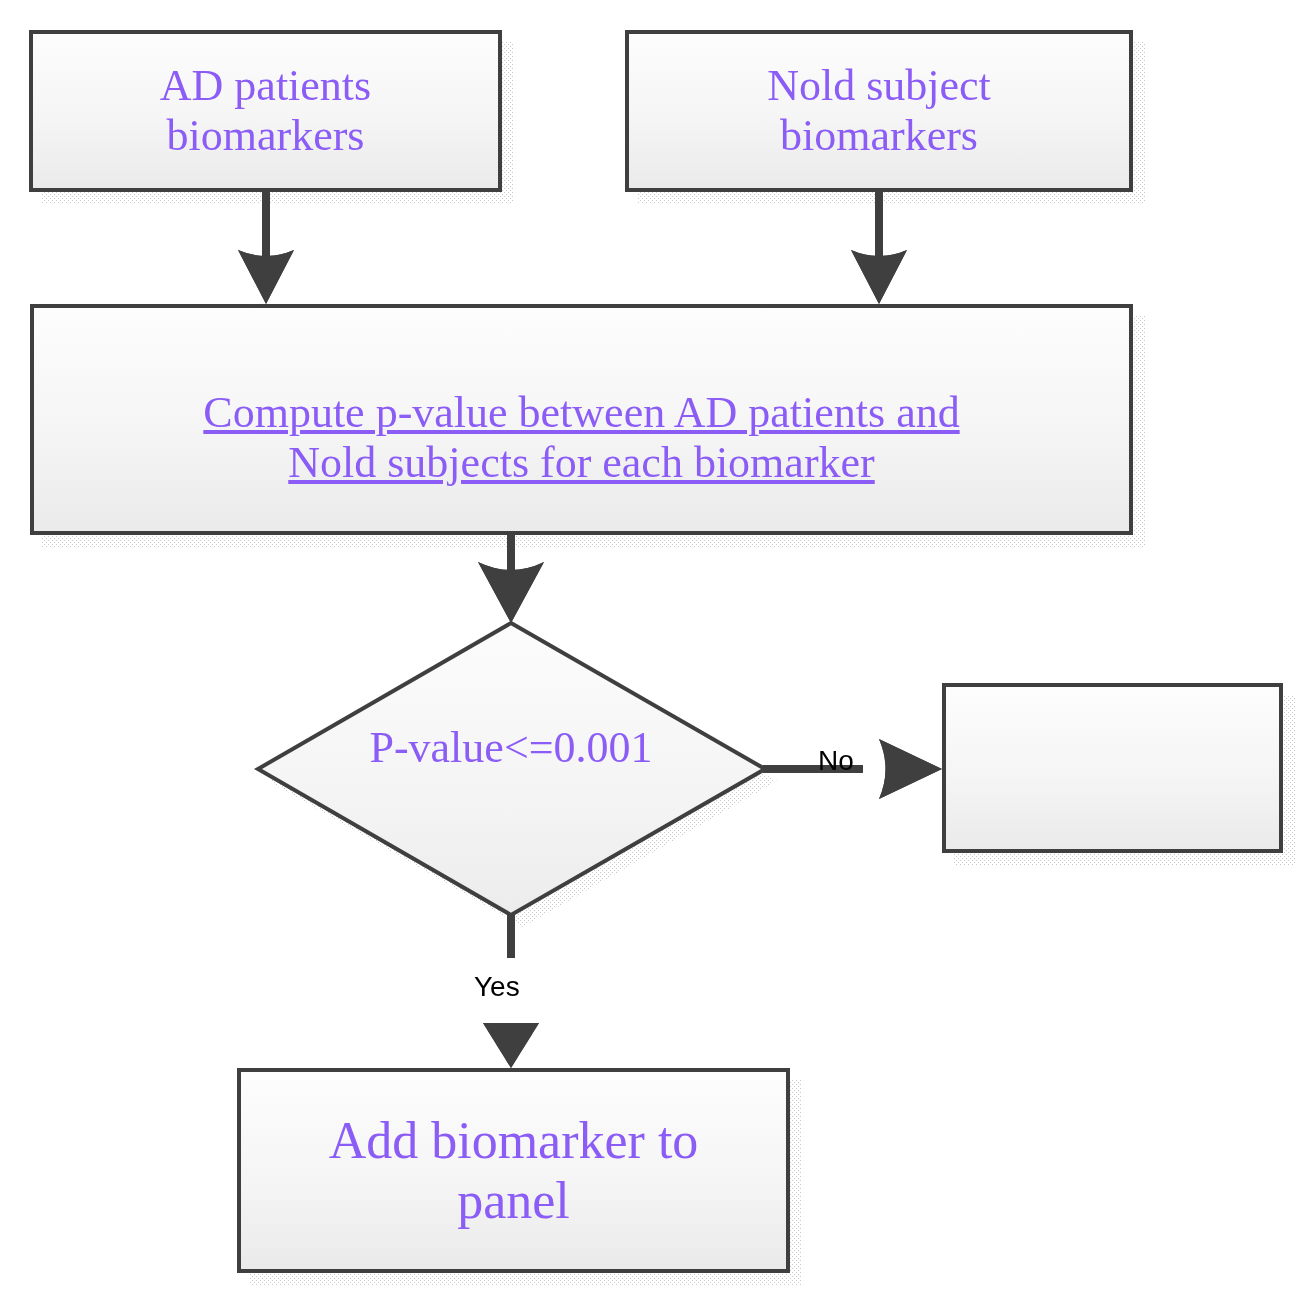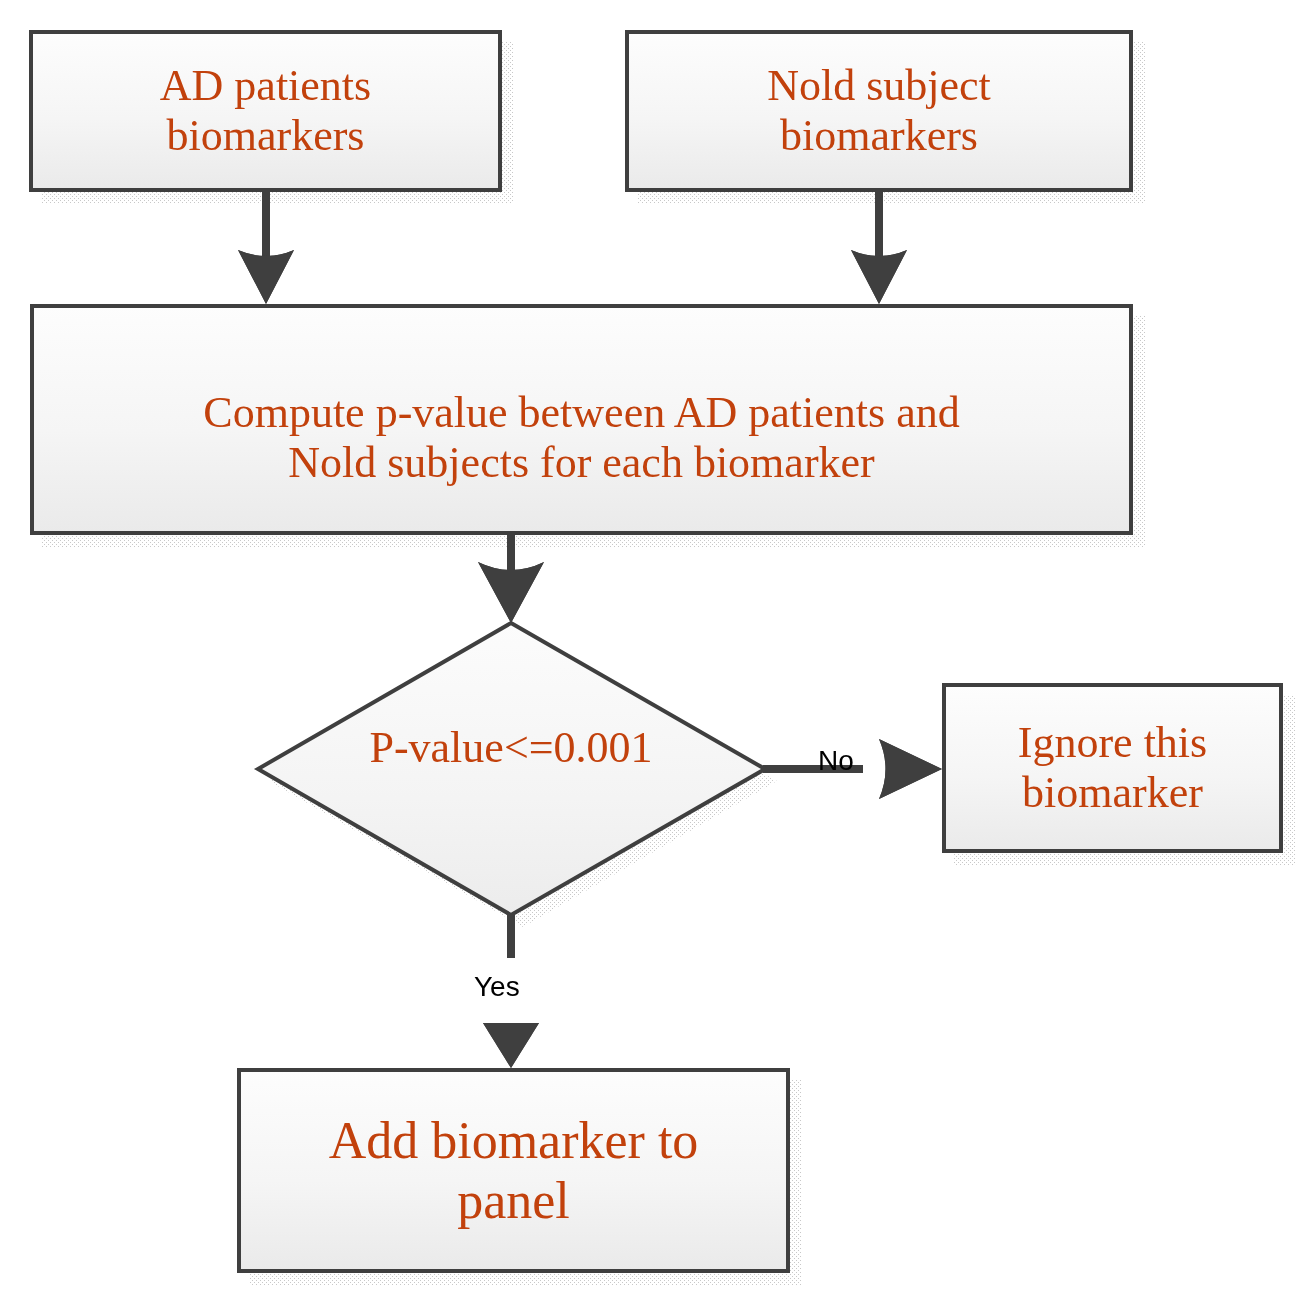--- a/index.html
+++ b/index.html
@@ -26,30 +26,30 @@
     height: 1302px;
   }
 
   
   .node-label {
     position: absolute;
     display: flex;
     align-items: center;
     justify-content: center;
     text-align: center;
-    color: #c2410c;
+    color: #8b5cf6;
     line-height: 1.14;
     white-space: pre-line;
     pointer-events: none;
     font-family: "Liberation Serif", "DejaVu Serif", serif;
   }
 
   .lbl-ad        { left: 29px;  top: 30px;   width: 473px; height: 162px; font-size: 44px; }
   .lbl-nold      { left: 625px; top: 30px;   width: 508px; height: 162px; font-size: 44px; }
-  .lbl-compute   { left: 30px;  top: 304px;  width: 1103px; height: 268px; font-size: 44px; }
+  .lbl-compute   { left: 30px;  top: 304px;  width: 1103px; height: 268px; font-size: 44px; text-decoration: underline; }
   .lbl-diamond   { left: 283px; top: 702px;  width: 456px; height: 92px;  font-size: 44px; }
   .lbl-ignore    { left: 942px; top: 683px;  width: 341px; height: 170px; font-size: 44px; }
   .lbl-add       { left: 237px; top: 1068px; width: 553px; height: 205px; font-size: 52px; }
 
   
   .branch-label {
     position: absolute;
     color: #000000;
     font-family: "Liberation Sans", "DejaVu Sans", sans-serif;
     font-size: 28px;
@@ -143,22 +143,20 @@
 biomarkers</div>
 
   <div class="node-label lbl-nold">Nold subject
 biomarkers</div>
 
   <div class="node-label lbl-compute">Compute p-value between AD patients and
 Nold subjects for each biomarker</div>
 
   <div class="node-label lbl-diamond">P-value&lt;=0.001</div>
 
-  <div class="node-label lbl-ignore">Ignore this
-biomarker</div>
 
   <div class="node-label lbl-add">Add biomarker to
 panel</div>
 
   <div class="branch-label lbl-no">No</div>
 
   <div class="branch-label lbl-yes">Yes</div>
 
 </div>
 

